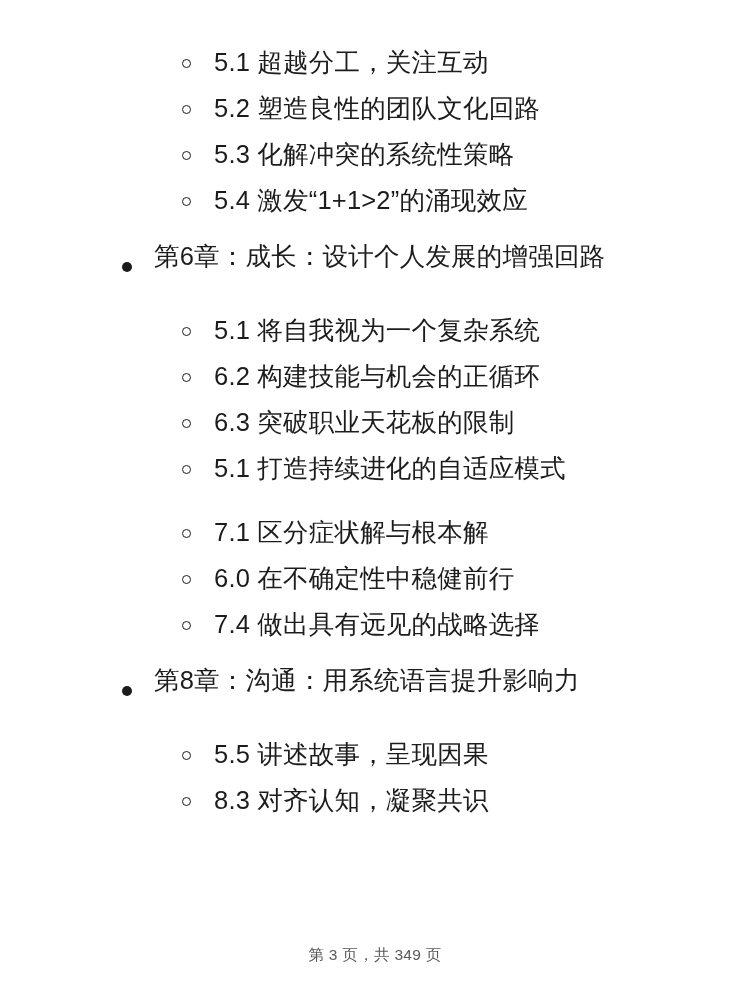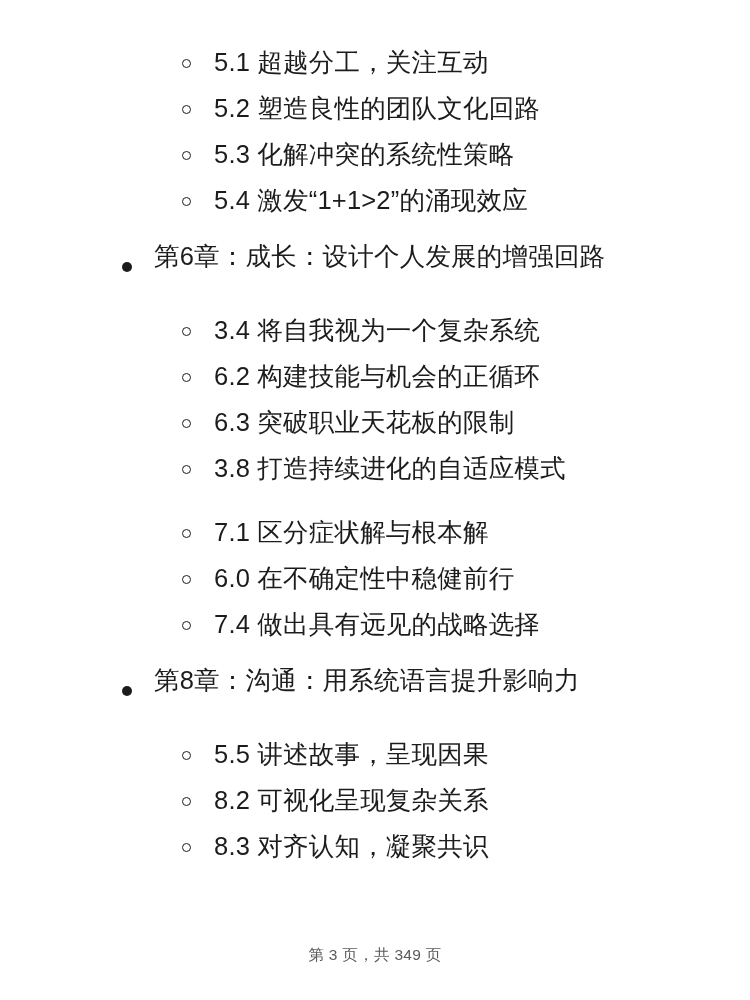--- a/index.html
+++ b/index.html
@@ -114,36 +114,36 @@
       <span>5.4 激发“1+1&gt;2”的涌现效应</span>
     </li>
 
     <li class="chapter-item gap-before-chapter">
       <span class="marker"></span>
       <span>第6章：成长：设计个人发展的增强回路</span>
     </li>
 
     <li class="sub-item gap-after-chapter">
       <span class="marker"></span>
-      <span>3.4 将自我视为一个复杂系统</span>
+      <span>5.1 将自我视为一个复杂系统</span>
     </li>
 
     <li class="sub-item">
       <span class="marker"></span>
       <span>6.2 构建技能与机会的正循环</span>
     </li>
 
     <li class="sub-item">
       <span class="marker"></span>
       <span>6.3 突破职业天花板的限制</span>
     </li>
 
     <li class="sub-item">
       <span class="marker"></span>
-      <span>3.8 打造持续进化的自适应模式</span>
+      <span>5.1 打造持续进化的自适应模式</span>
     </li>
 
 
     <li class="sub-item gap-after-chapter">
       <span class="marker"></span>
       <span>7.1 区分症状解与根本解</span>
     </li>
 
 
     <li class="sub-item">
@@ -159,24 +159,20 @@
     <li class="chapter-item gap-before-chapter">
       <span class="marker"></span>
       <span>第8章：沟通：用系统语言提升影响力</span>
     </li>
 
     <li class="sub-item gap-after-chapter">
       <span class="marker"></span>
       <span>5.5 讲述故事，呈现因果</span>
     </li>
 
-    <li class="sub-item">
-      <span class="marker"></span>
-      <span>8.2 可视化呈现复杂关系</span>
-    </li>
 
     <li class="sub-item">
       <span class="marker"></span>
       <span>8.3 对齐认知，凝聚共识</span>
     </li>
 
   </ul>
 
   <div class="footer">第 3 页，共 349 页</div>
 </div>

